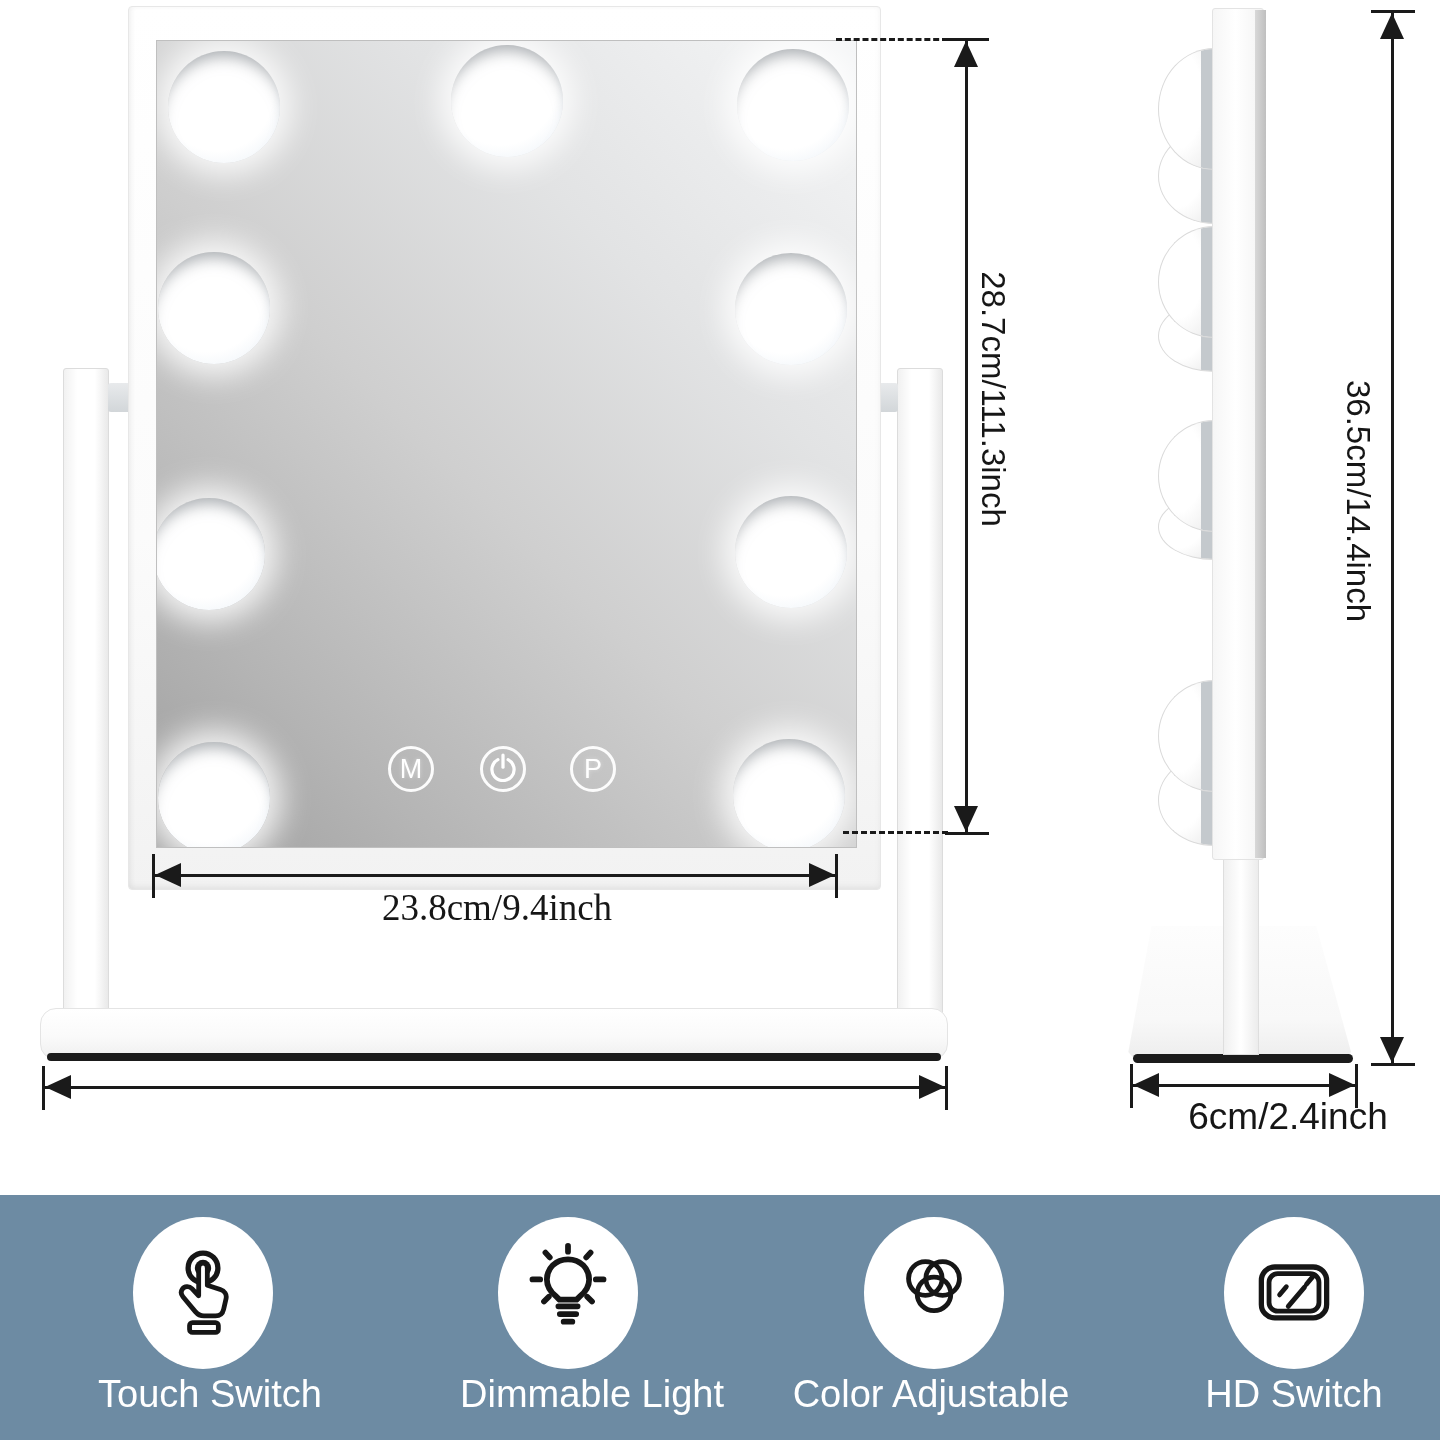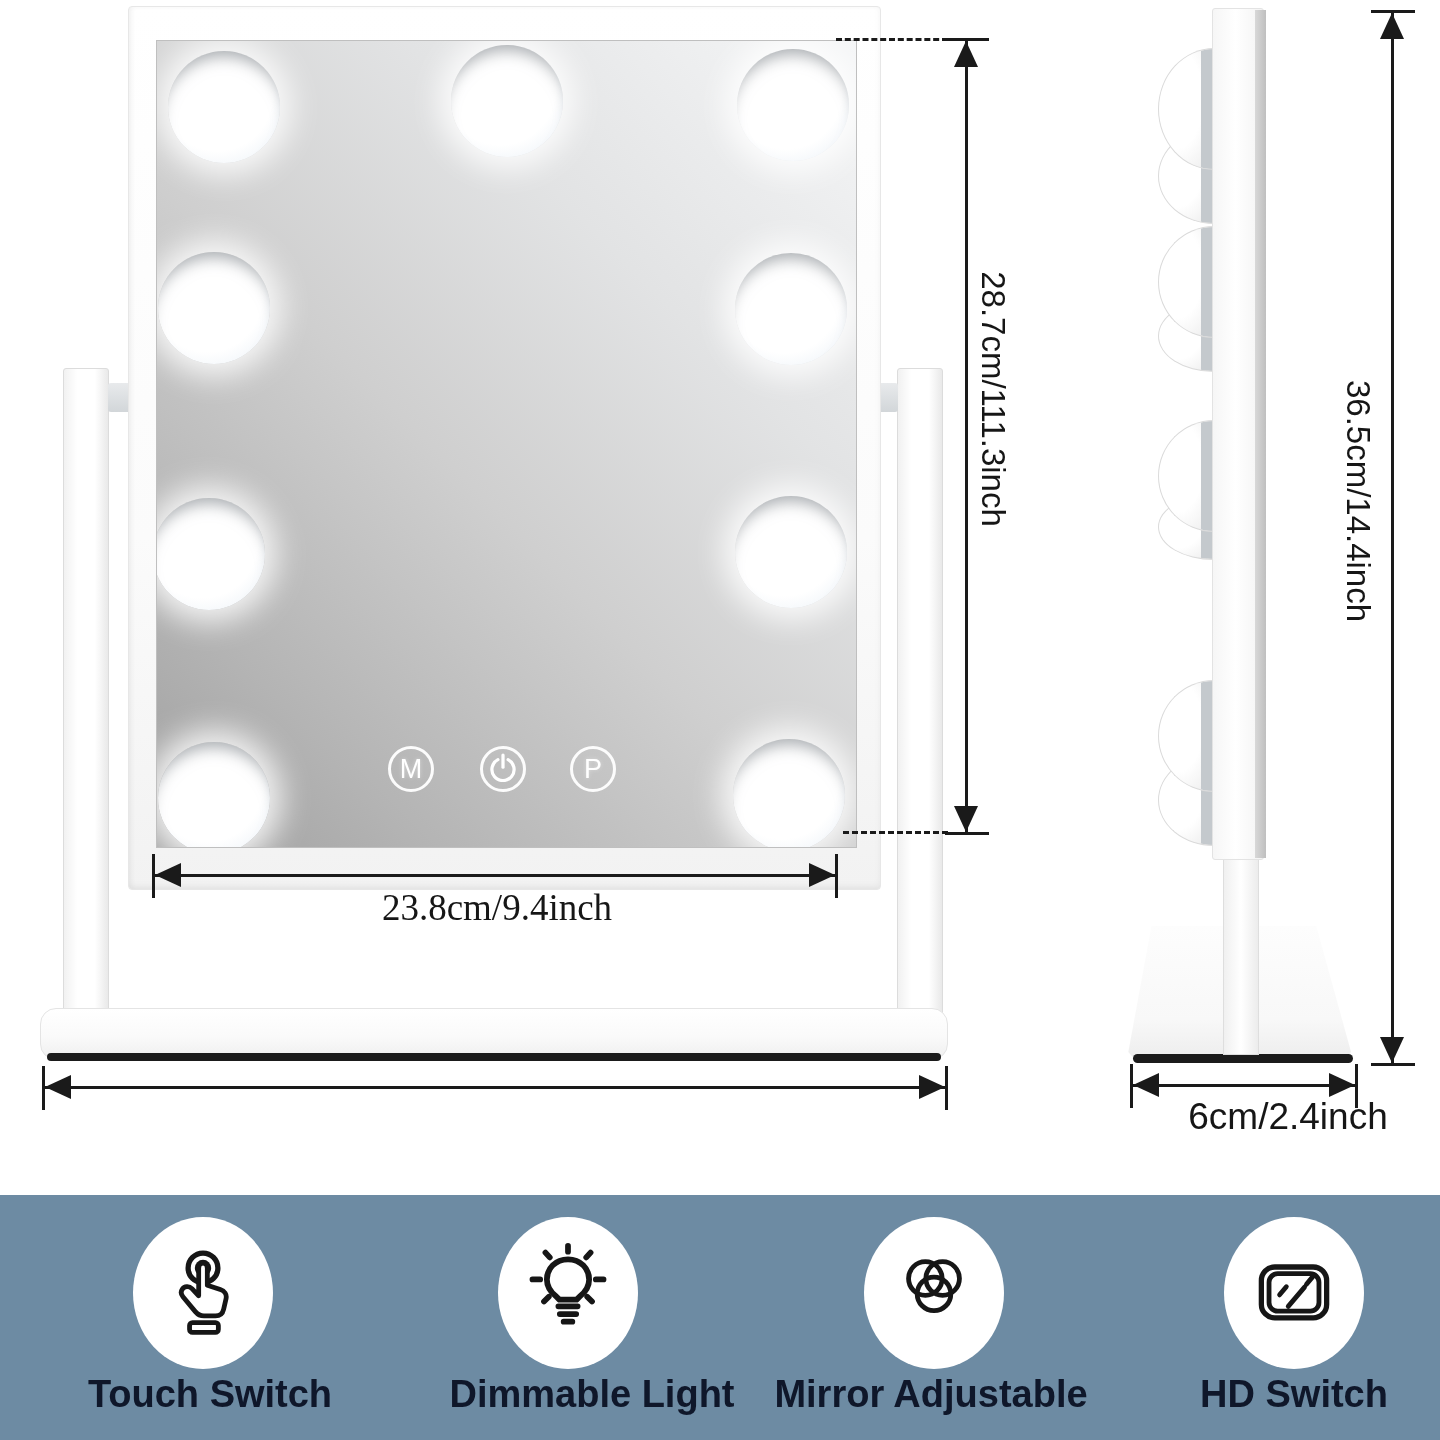--- a/index.html
+++ b/index.html
@@ -108,21 +108,21 @@
   .vlabel { position:absolute; font-size:33px; color:#161616; white-space:nowrap; transform:rotate(90deg); }
 
   
   .feature-band { position:absolute; left:0; top:1195px; width:1440px; height:245px; background:#6d8ba3; }
   .feat-circle {
     position:absolute; top:22px; width:140px; height:152px; border-radius:50%;
     background:#ffffff; display:flex; align-items:center; justify-content:center;
   }
   .feat-label {
     position:absolute; top:178px; transform:translateX(-50%);
-    color:#0f172a; font-size:38px; white-space:nowrap;font-weight:bold;
+    color:#ffffff; font-size:38px; white-space:nowrap;
   }
   svg .stroke { fill:none; stroke:#161616; stroke-linecap:round; stroke-linejoin:round; }
 </style>
 </head>
 <body>
 
 <div id="canvas">
 
   <div>
 
@@ -259,21 +259,21 @@
         <span>
           <svg width="96" height="100" viewBox="0 0 100 100">
             <g class="stroke" stroke-width="5">
               <circle cx="41" cy="37" r="17.5"></circle>
               <circle cx="59" cy="37" r="17.5"></circle>
               <circle cx="50" cy="53" r="17.5"></circle>
             </g>
           </svg>
         </span>
       </div>
-      <div class="feat-label" style="left:931px;">Mirror Adjustable</div>
+      <div class="feat-label" style="left:931px;">Color Adjustable</div>
     </div>
 
     <div>
       <div class="feat-circle" style="left:1224px;">
         <span>
           <svg width="96" height="100" viewBox="0 0 100 100">
             <g class="stroke" stroke-width="5.5">
               <rect x="16" y="25" width="68" height="53" rx="14"></rect>
               <rect x="24" y="32" width="52" height="39" rx="9" stroke-width="5"></rect>
               <path d="M35 54 l7-8.5 M44 66 l17-20 M63 43 l7-8.5" stroke-width="5"></path>

